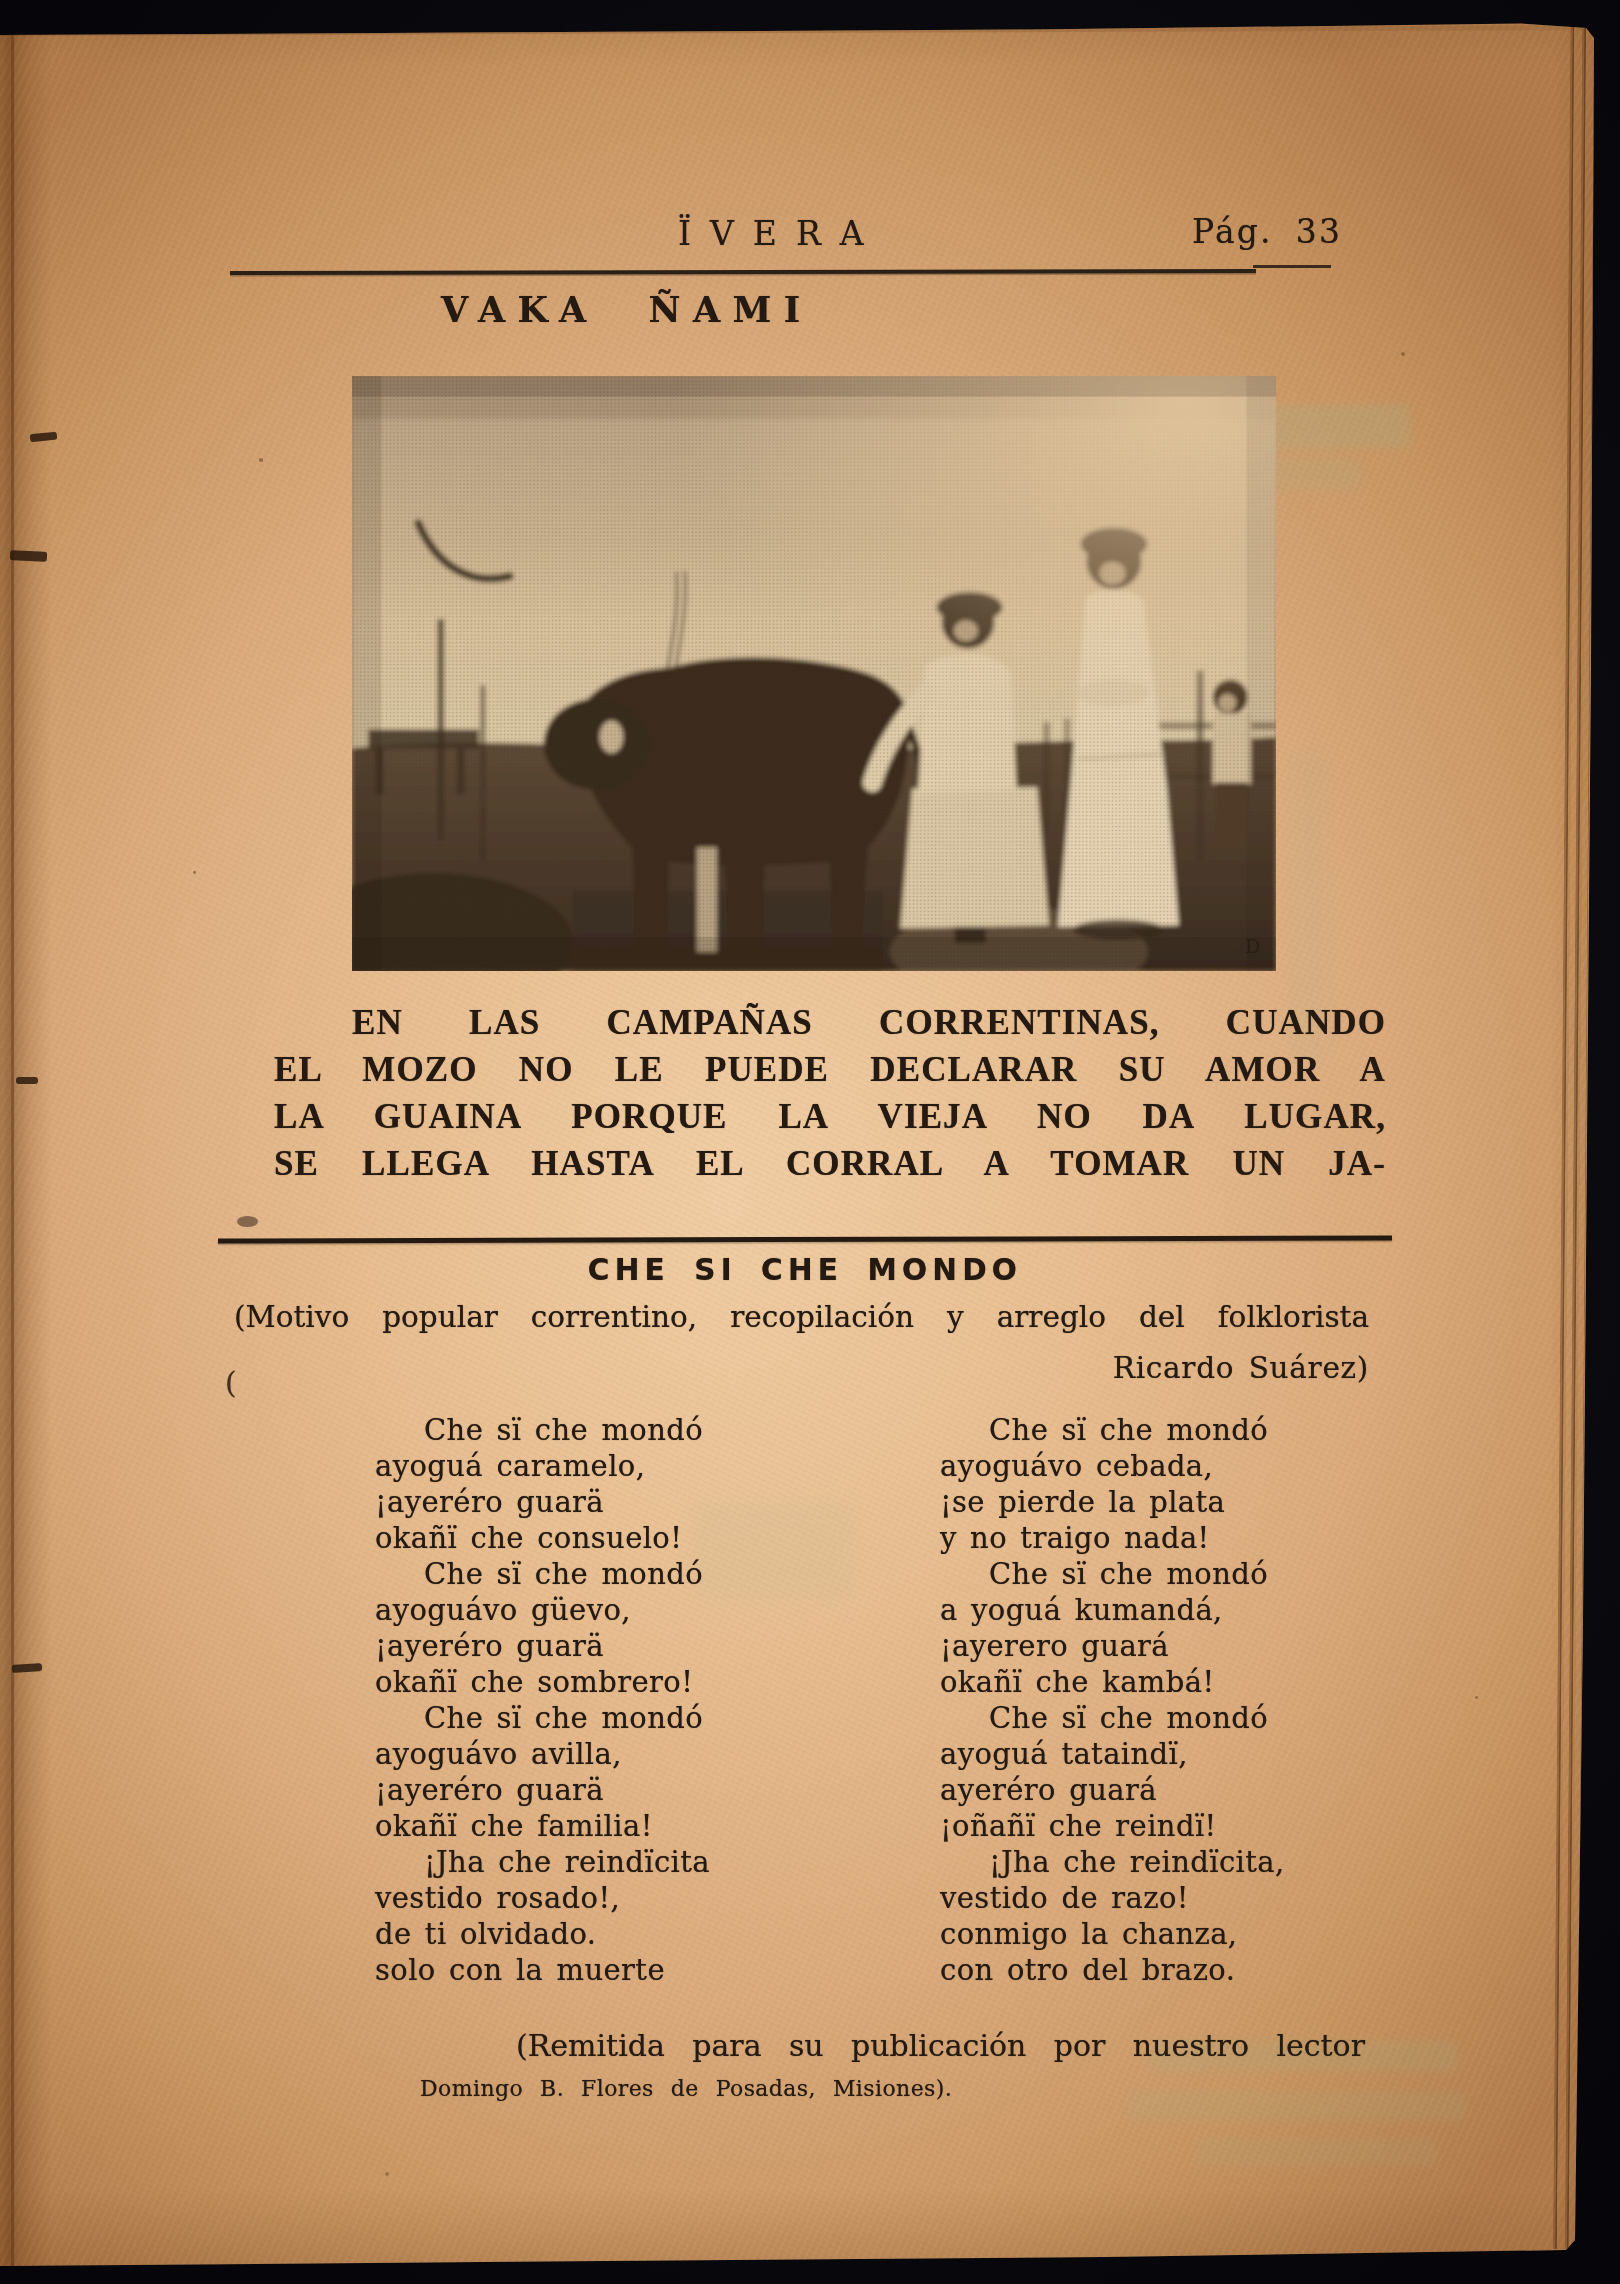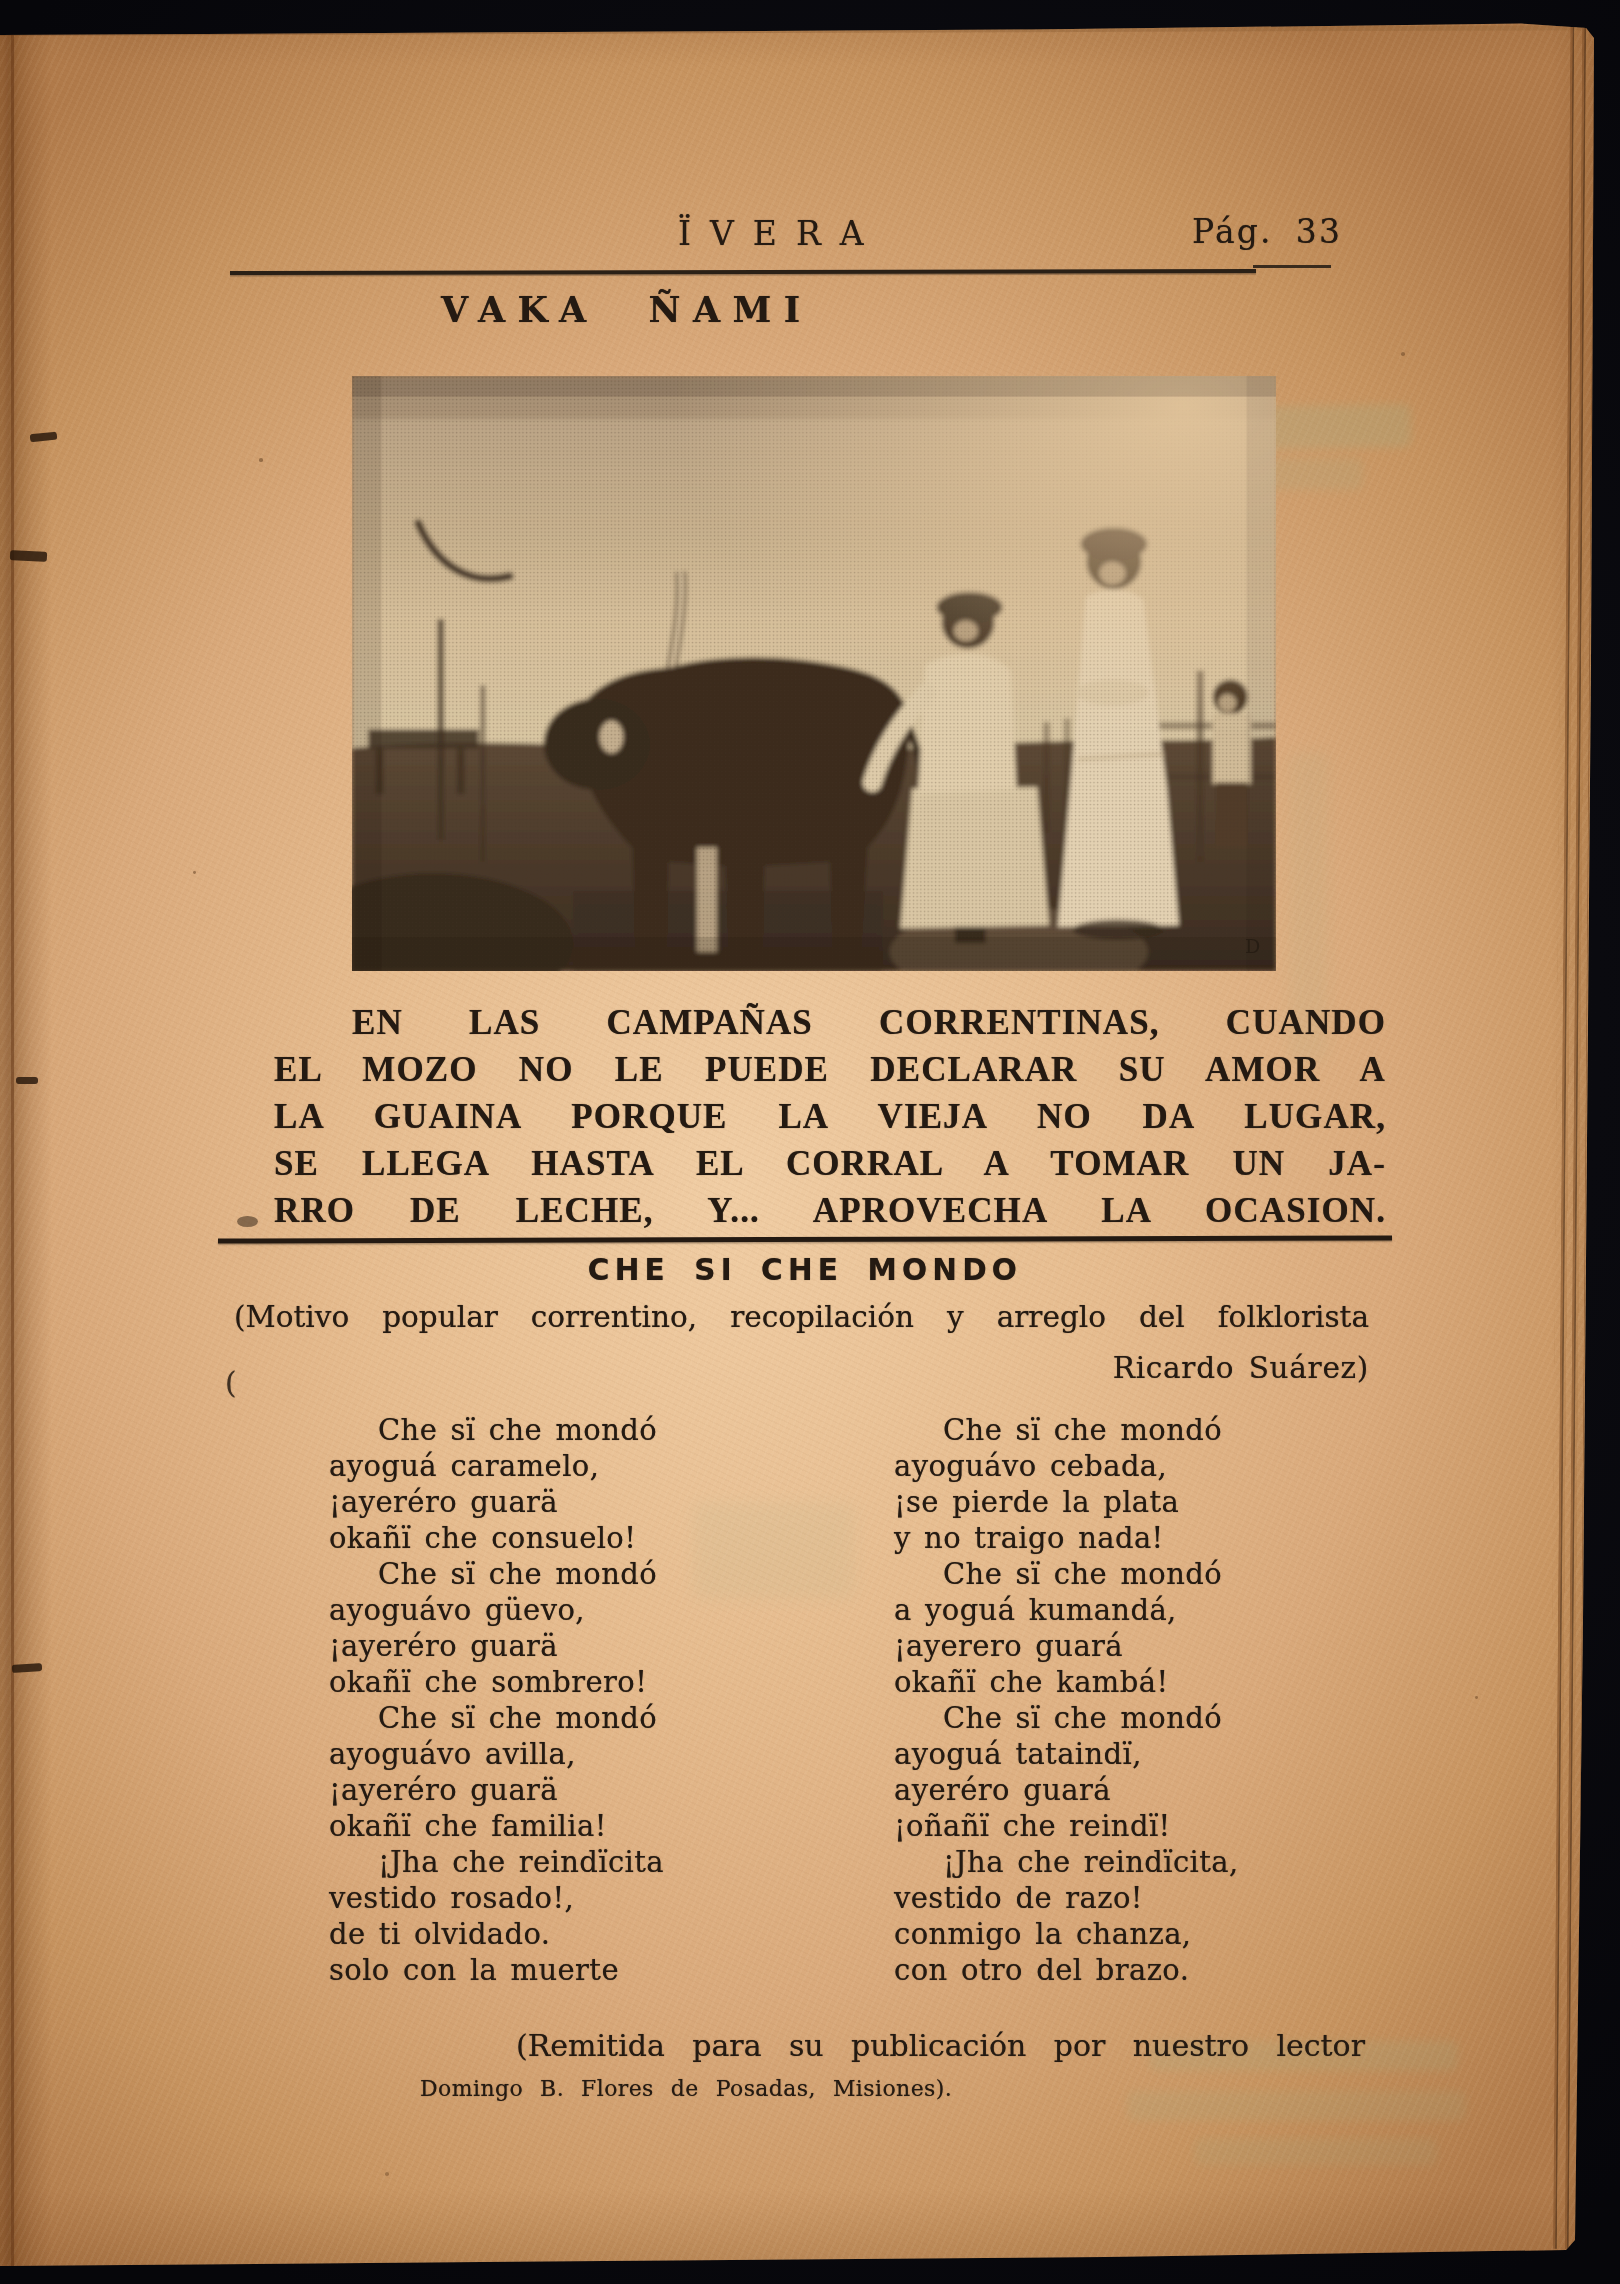--- a/index.html
+++ b/index.html
@@ -39,21 +39,21 @@
   .iline{text-align:justify;text-align-last:justify;white-space:nowrap;margin-left:40px;}
   .iline.first{padding-left:78px;}
   
   .secrule{left:218px;top:1237px;width:1174px;height:5.2px;background:#241a12;transform:rotate(-.15deg);box-shadow:0 1.5px 1.5px rgba(42,32,22,.3);}
   
   .songtitle{left:218px;top:1253px;width:1174px;text-align:center;
     font-family:"DejaVu Sans","Liberation Sans",sans-serif;font-weight:bold;font-size:29.5px;letter-spacing:5.2px;word-spacing:8.8px;}
   .attr1{left:234px;top:1300px;width:1135px;font-size:29.5px;text-align:justify;text-align-last:justify;white-space:nowrap;}
   .attr2{left:234px;top:1351px;width:1135px;font-size:29.5px;text-align:right;letter-spacing:0.7px;word-spacing:4.4px;}
   .strayparen{left:225px;top:1366px;font-size:29.5px;opacity:.85;}
-  .poemcol{top:1412px;font-size:29px;line-height:36px;}
+  .poemcol{top:1412px;font-size:29px;line-height:36px;margin-left:46px;}
   .poemcol.left{left:329px;}
   .poemcol.right{left:894px;}
   .pline{white-space:nowrap;letter-spacing:0.4px;word-spacing:3.7px;}
   .pline.ind{padding-left:49px;}
   .foot1{left:700px;top:1982px;font-size:30px;word-spacing:8px;letter-spacing:0.4px;}
   .foot2{left:516px;top:2028px;width:849px;font-size:30px;text-align:justify;text-align-last:justify;white-space:nowrap;}
   .foot3{left:420px;top:2076px;font-size:22px;word-spacing:9.6px;letter-spacing:0.4px;}
   
   .fold{left:11px;top:29.5px;width:2.9px;height:2237px;background:rgba(92,48,16,.55);
         box-shadow:4.4px 0 10.3px rgba(120,70,30,.35), -2.9px 0 5.9px rgba(70,35,10,.45);}
@@ -195,21 +195,20 @@
       <rect x="0" y="0" width="1254" height="28" fill="#1c120a" opacity=".16"></rect>
       <text x="1212" y="784" font-size="26" fill="#241b12" opacity=".8" font-family="DejaVu Serif, serif">D</text>
     </svg>
   </div>
 
   <div class="abs intro ink">
     <div class="iline first">EN LAS CAMPAÑAS CORRENTINAS, CUANDO</div>
     <div class="iline">EL MOZO NO LE PUEDE DECLARAR SU AMOR A</div>
     <div class="iline">LA GUAINA PORQUE LA VIEJA NO DA LUGAR,</div>
     <div class="iline">SE LLEGA HASTA EL CORRAL A TOMAR UN JA-</div>
-    <div class="iline">RRO DE LECHE, Y... APROVECHA LA OCASION.</div>
   </div>
 
   <div class="abs secrule"></div>
   <div class="abs ink attr1">(Motivo popular correntino, recopilación y arreglo del folklorista</div>
   <div class="abs ink songtitle">CHE SI CHE MONDO</div>
   <div class="abs ink attr2">Ricardo Suárez)</div>
   <div class="abs ink strayparen">(</div>
 
   <div class="abs ink poemcol left">
     <div class="pline ind">Che sï che mondó</div>

